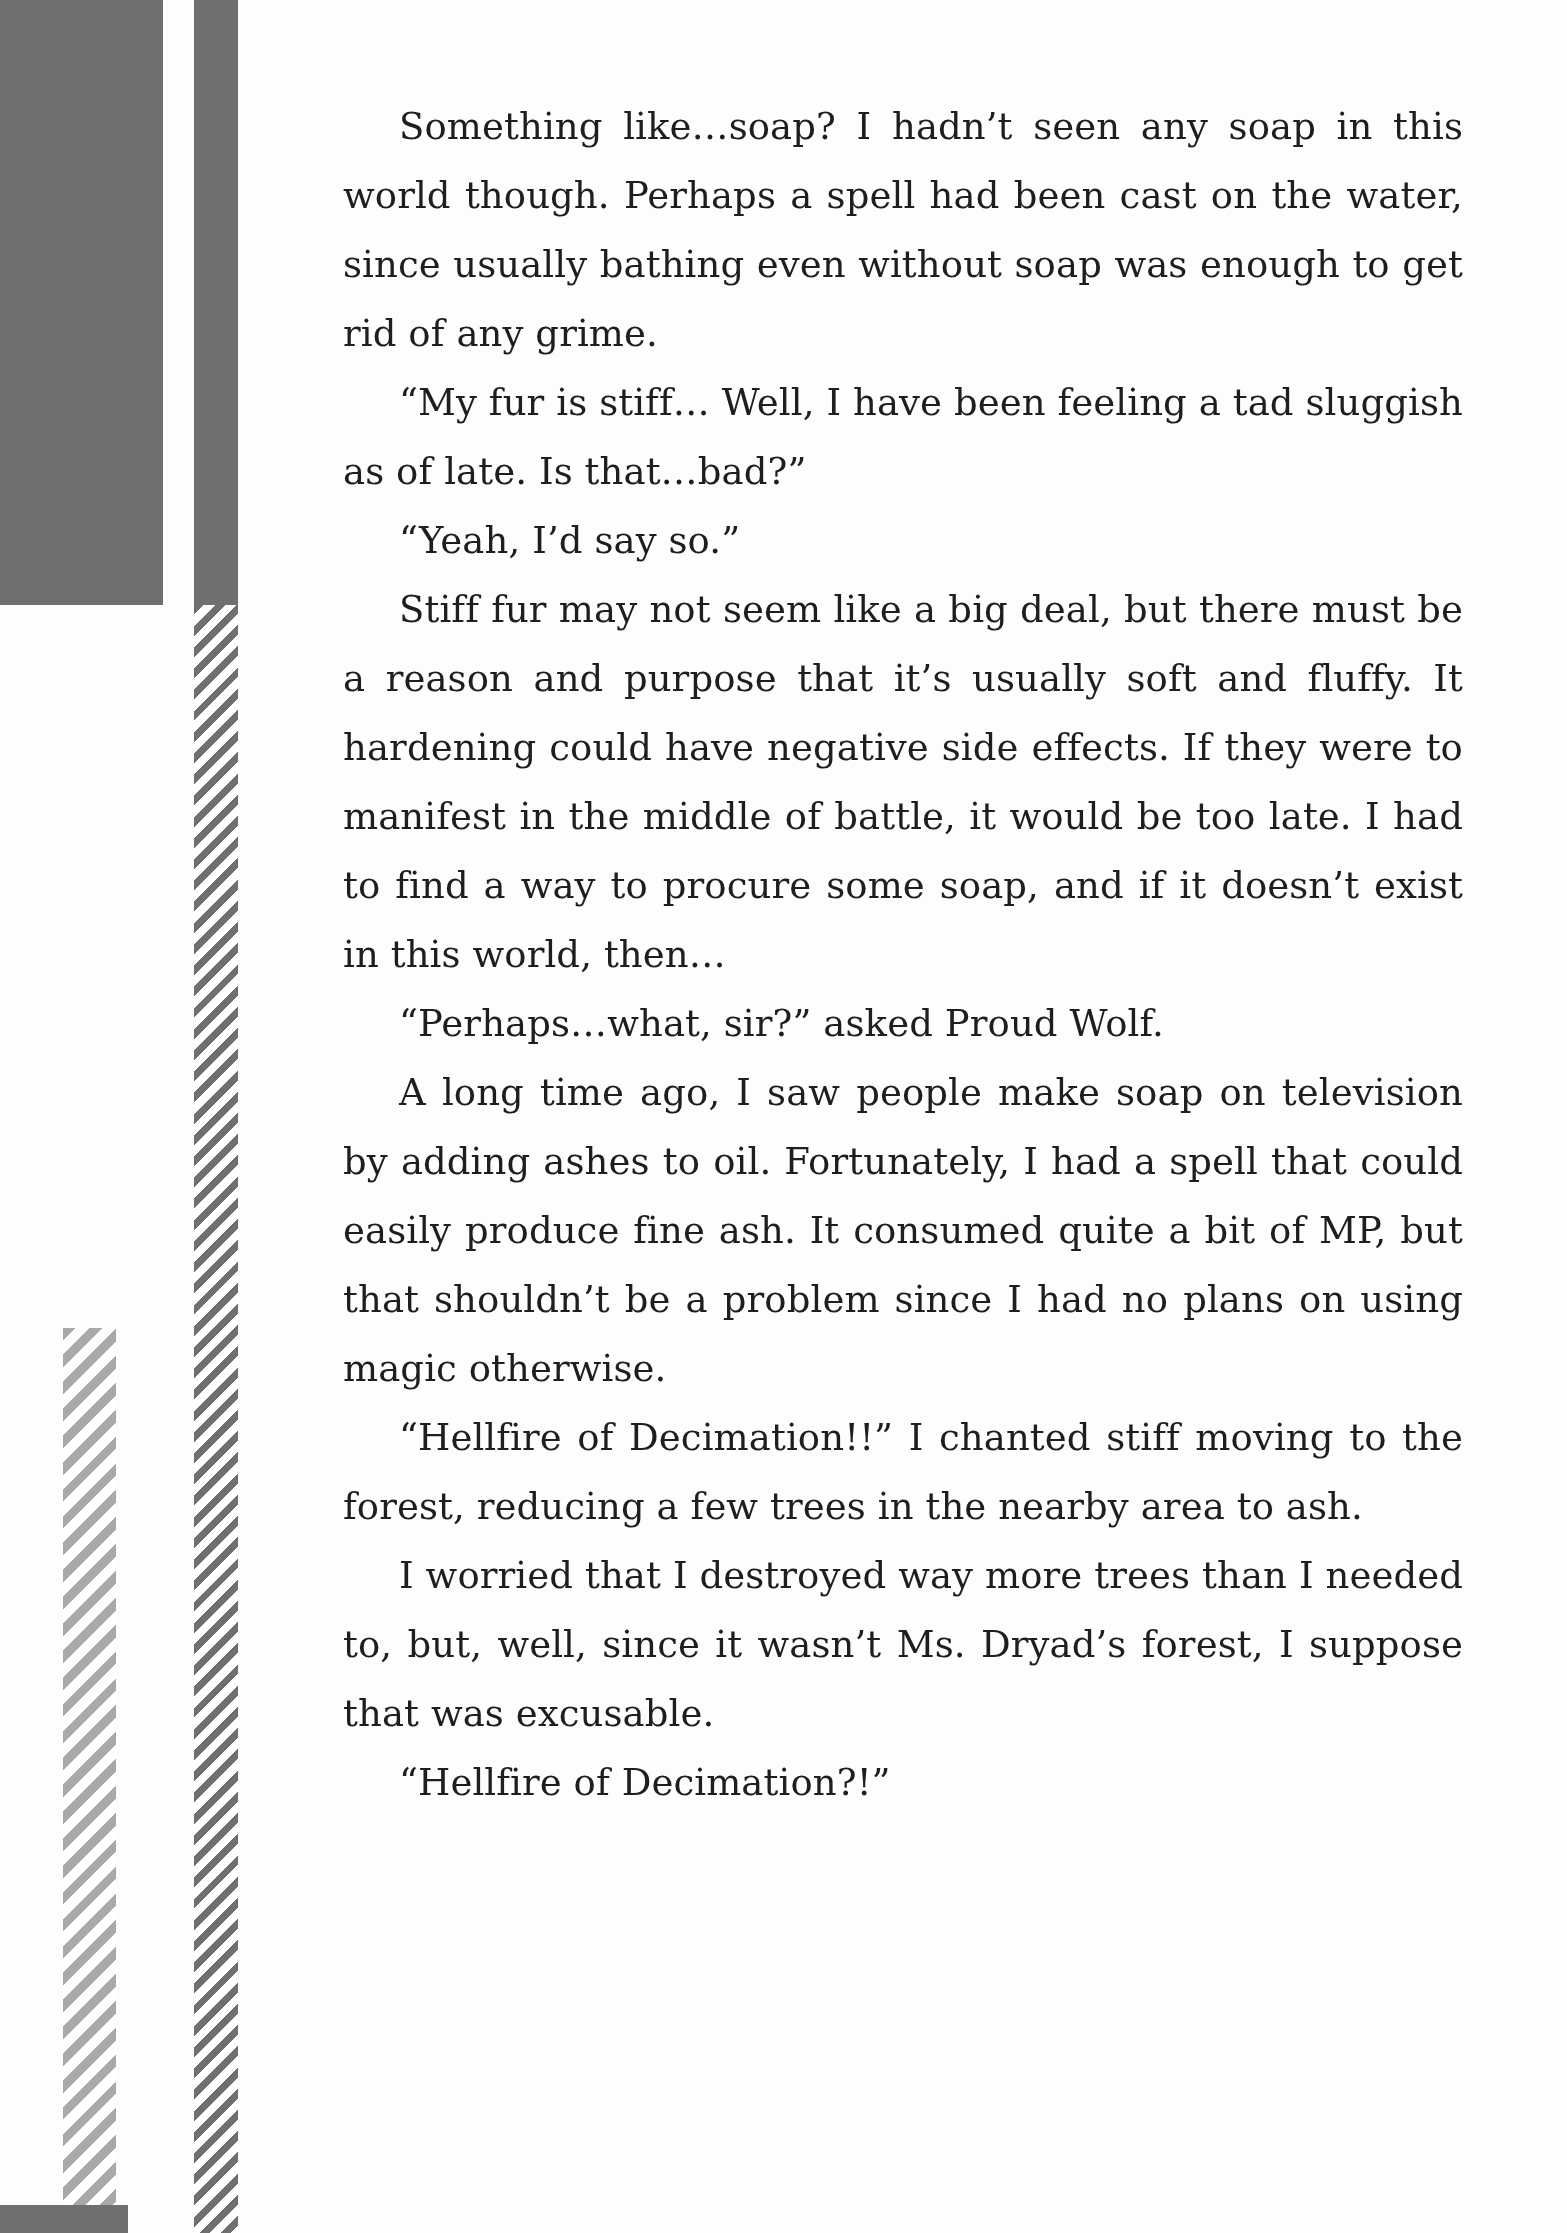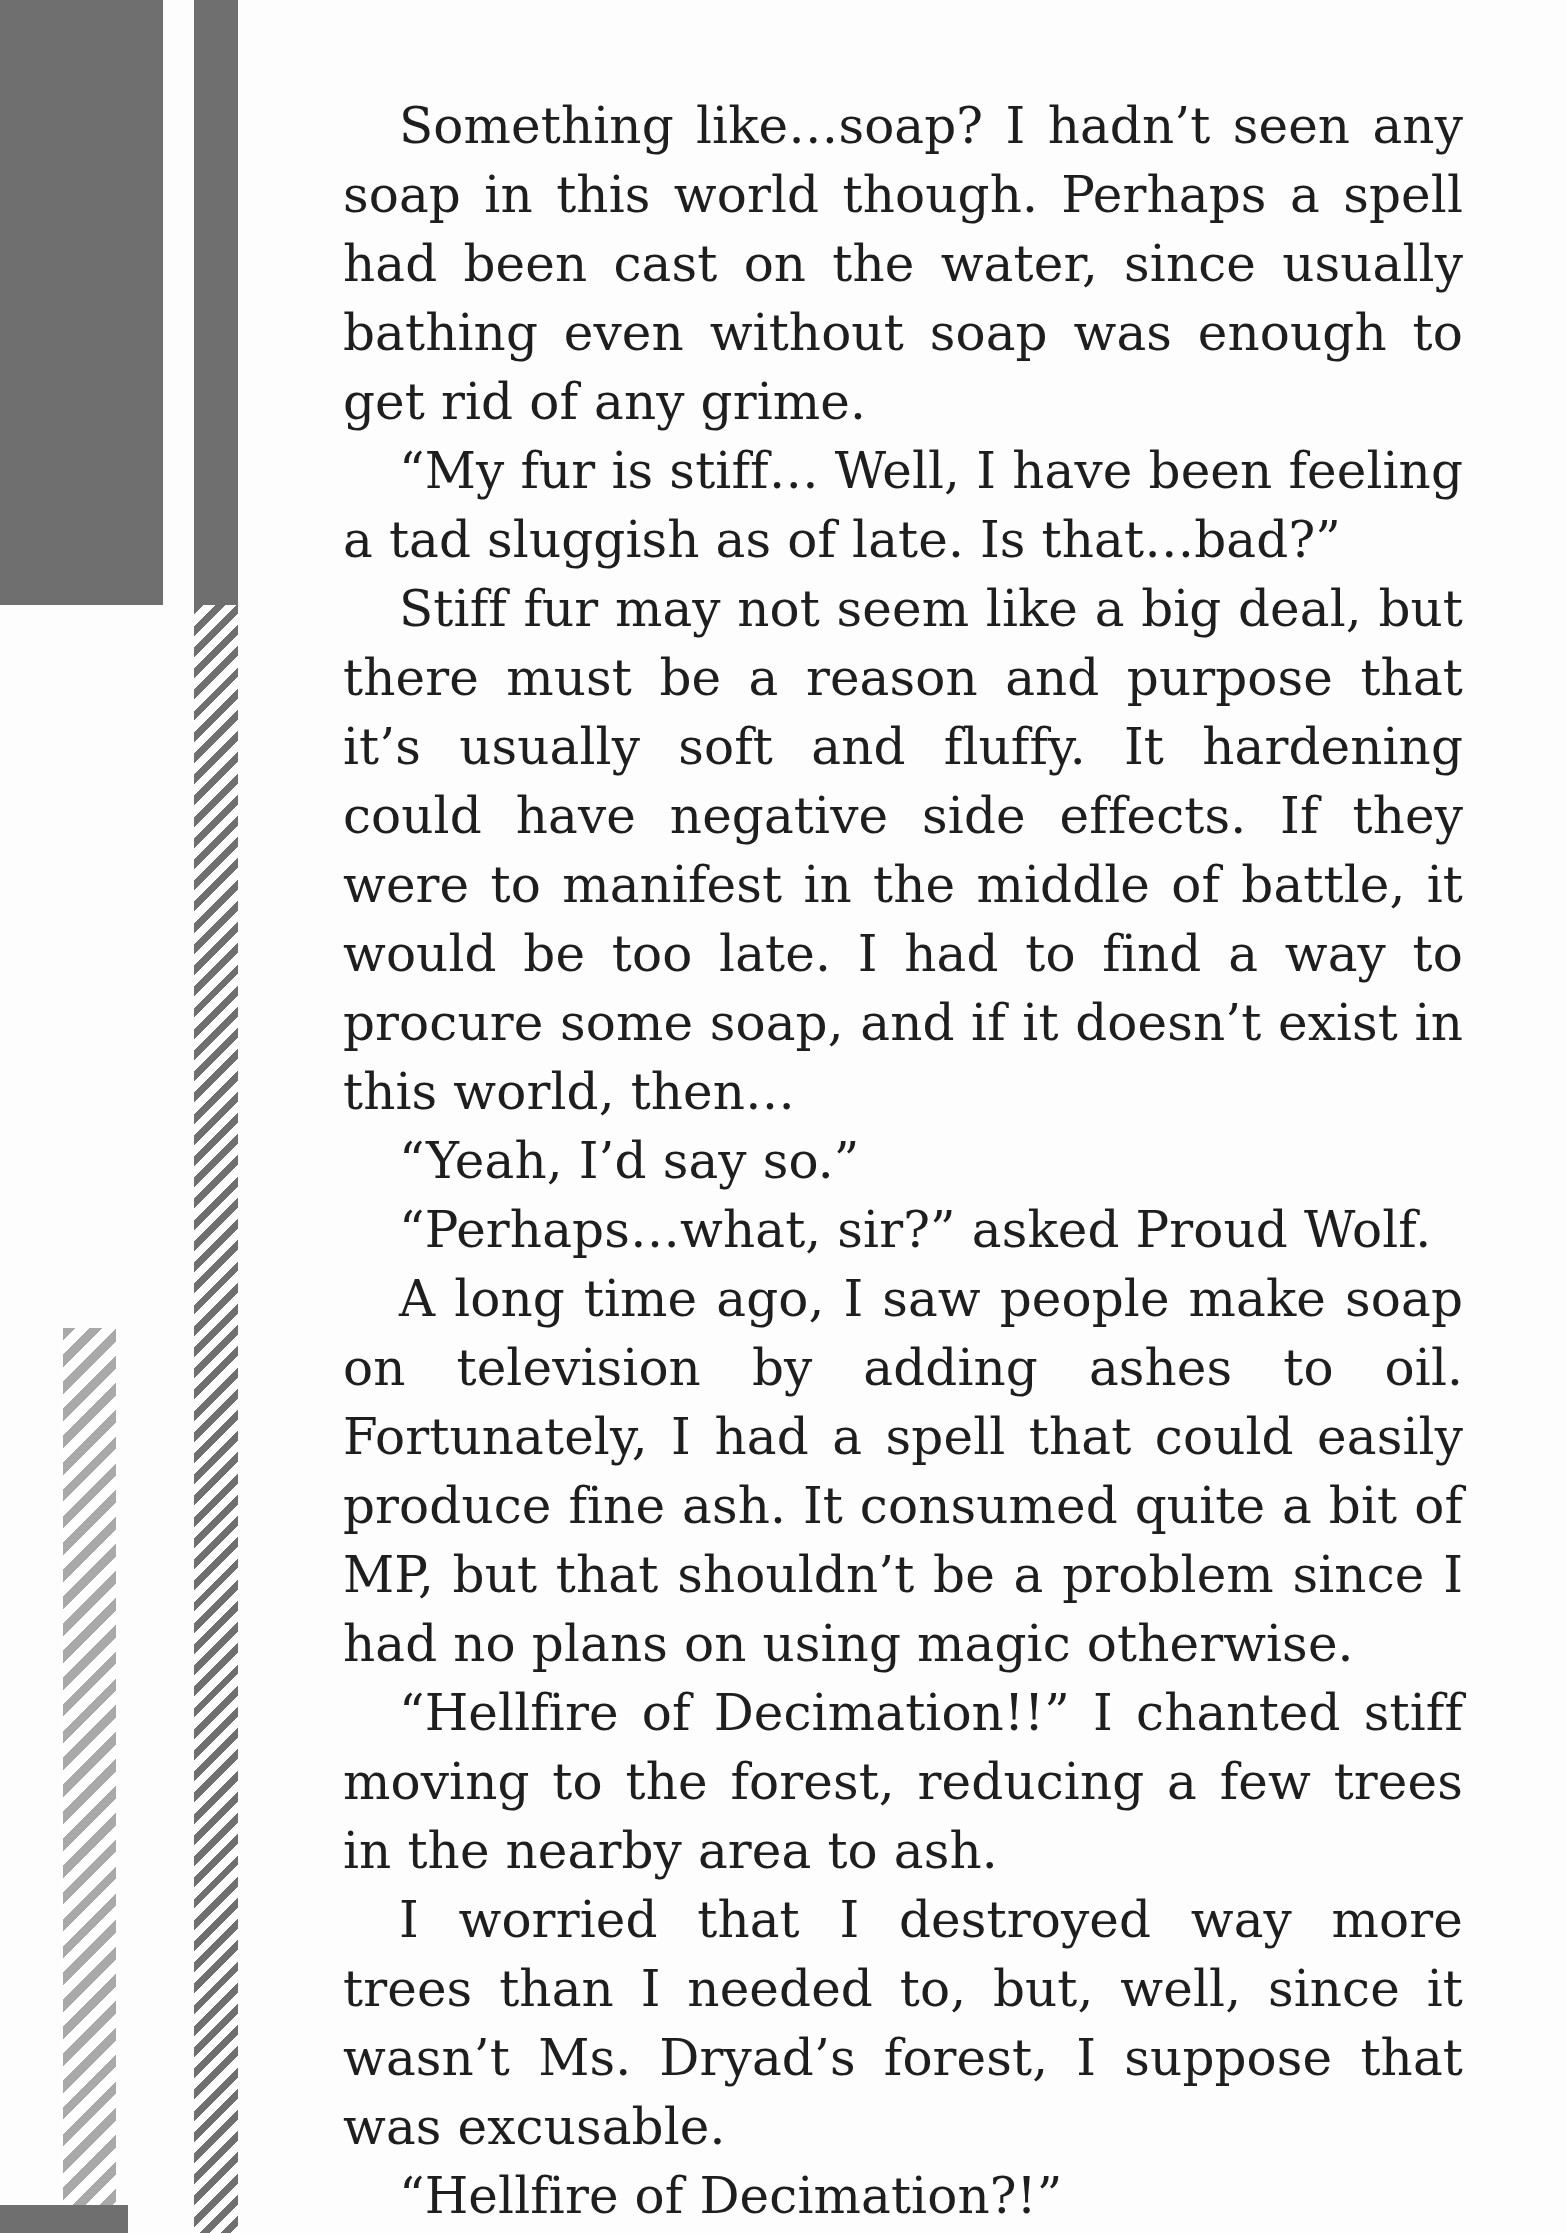--- a/index.html
+++ b/index.html
@@ -73,21 +73,21 @@
     height: 28px;
     background: var(--bar-color, #6f6f6f);
   }
   
   .text {
     position: absolute;
     left: 343px;
     top: 92px;
     width: 1120px;
     color: #1e1e1e;
-    font-size: 50px;
+    font-size: 37px;
     line-height: 69px;
     text-align: justify;
     letter-spacing: 0.1px;
   }
   .text p {
     margin: 0;
     padding: 0;
     text-indent: 56px;
   }
 </style>
@@ -103,22 +103,22 @@
     <div class="strip-stripes"></div>
   </div>
 
   <div class="band"></div>
 
   <div class="corner"></div>
 
   <main class="text">
     <p>Something like…soap? I hadn’t seen any soap in this world though. Perhaps a spell had been cast on the water, since usually bathing even without soap was enough to get rid of any grime.</p>
     <p>“My fur is stiff… Well, I have been feeling a tad sluggish as of late. Is that…bad?”</p>
+    <p>“Yeah, I’d say so.”</p>
     <p>Stiff fur may not seem like a big deal, but there must be a reason and purpose that it’s usually soft and fluffy. It hardening could have negative side effects. If they were to manifest in the middle of battle, it would be too late. I had to find a way to procure some soap, and if it doesn’t exist in this world, then…</p>
-    <p>“Yeah, I’d say so.”</p>
     <p>“Perhaps…what, sir?” asked Proud Wolf.</p>
     <p>A long time ago, I saw people make soap on television by adding ashes to oil. Fortunately, I had a spell that could easily produce fine ash. It consumed quite a bit of MP, but that shouldn’t be a problem since I had no plans on using magic otherwise.</p>
     <p>“Hellfire of Decimation!!” I chanted stiff moving to the forest, reducing a few trees in the nearby area to ash.</p>
     <p>I worried that I destroyed way more trees than I needed to, but, well, since it wasn’t Ms. Dryad’s forest, I suppose that was excusable.</p>
     <p>“Hellfire of Decimation?!”</p>
   </main>
 
 </div>
 
 </body></html>

